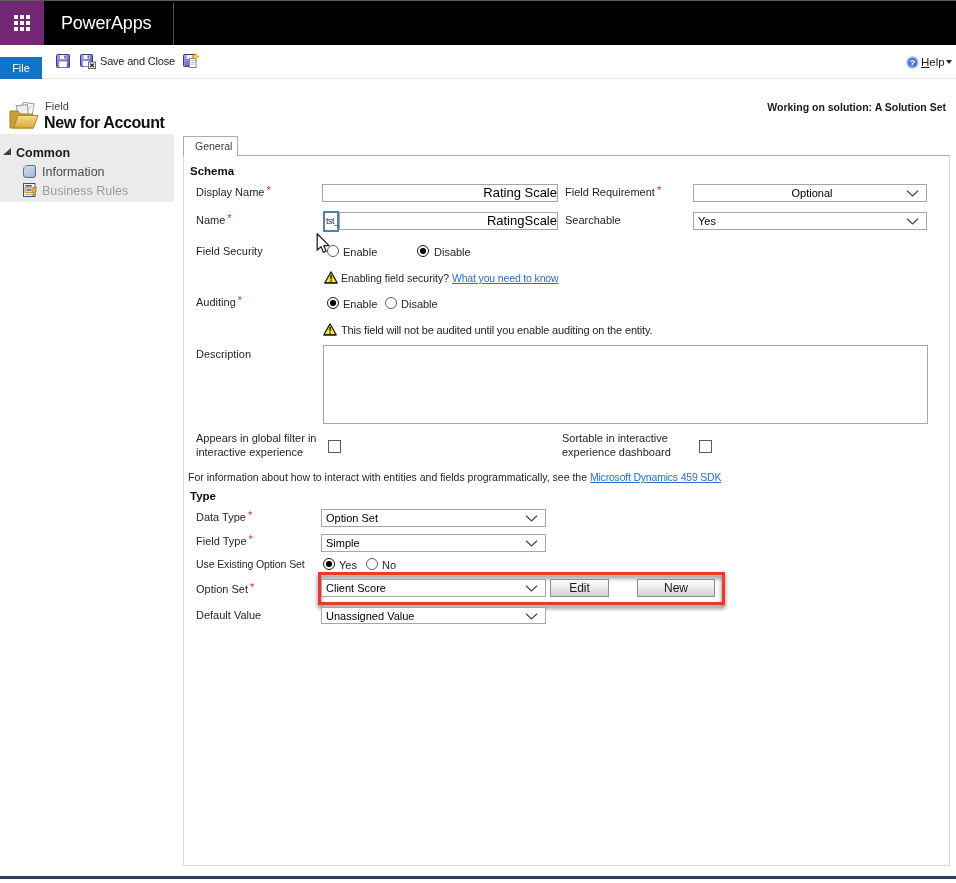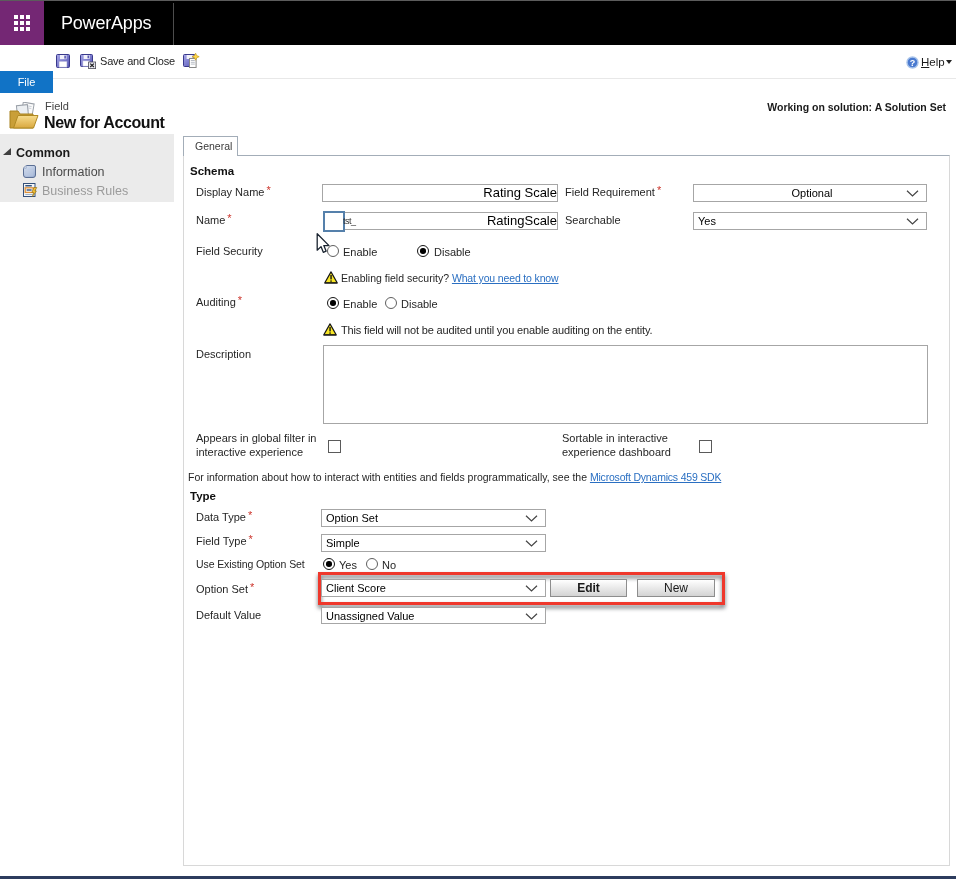--- a/index.html
+++ b/index.html
@@ -35,21 +35,21 @@
       <rect x="12" y="6" width="4" height="4"></rect>
       <rect x="0" y="12" width="4" height="4"></rect>
       <rect x="6" y="12" width="4" height="4"></rect>
       <rect x="12" y="12" width="4" height="4"></rect>
     </g>
 </svg>
 <div class="abs" style="left:61px;top:1px;height:44px;line-height:44px;color:#fff;font-size:18px;letter-spacing:-0.2px;">PowerApps</div>
 <div class="abs" style="left:173px;top:3px;width:1px;height:42px;background:#4d4d4d"></div>
 
 <div class="abs" style="left:0;top:78px;width:956px;height:1px;background:#e8e8e8"></div>
-<div class="abs" style="left:0;top:57px;width:53px;height:22px;background:#1173c6;color:#fff;font-size:11px;text-align:center;line-height:22px;margin-top:14px;">File</div>
+<div class="abs" style="left:0;top:57px;width:42px;height:22px;background:#1173c6;color:#fff;font-size:11px;text-align:center;line-height:22px;">File</div>
 <svg class="abs" style="left:56px;top:54px" width="14" height="14" viewBox="0 0 14 14">
 <defs>
       <linearGradient id="fl1" x1="0" y1="0" x2="1" y2="1">
         <stop offset="0" stop-color="#a9a9e9"></stop>
         <stop offset="1" stop-color="#4f4fb2"></stop>
       </linearGradient>
     </defs>
 <path d="M1.5 0.5 H12.5 Q13.5 0.5 13.5 1.5 V12.5 Q13.5 13.5 12.5 13.5 H1.5 Q0.5 13.5 0.5 12.5 V1.5 Q0.5 0.5 1.5 0.5 Z" fill="url(#fl1)" stroke="#39398c"></path>
 <rect x="4" y="1" width="6.5" height="4.2" fill="#f2f2fa"></rect>
 <rect x="8.3" y="1.6" width="1.6" height="3" fill="#5b5bb0"></rect>
@@ -144,21 +144,21 @@
 
 <div class="lb" style="left:196px;top:186px;">Display Name<span class="rq">*</span></div>
 <div class="inp" style="left:322px;top:184px;width:236px;height:18px;">Rating Scale</div>
 <div class="lb" style="left:565px;top:186px;">Field Requirement<span class="rq">*</span></div>
 <div class="sel" style="left:693px;top:184px;width:234px;height:18px;text-align:center;">Optional<svg width="13" height="7" viewBox="0 0 13 7">
       <path d="M1 0.8 L6.5 6 L12 0.8" fill="none" stroke="#444" stroke-width="1.2"></path>
     </svg></div>
 
 <div class="lb" style="left:196px;top:214px;">Name<span class="rq">*</span></div>
 <div class="inp" style="left:339px;top:212px;width:219px;height:18px;">RatingScale</div>
-<div class="abs" style="left:323px;top:211px;width:16px;height:21px;border:2px solid #5580ab;background:#fff;font-size:9px;color:#333;line-height:17px;padding-left:18px;letter-spacing:-0.5px;">tst_</div>
+<div class="abs" style="left:323px;top:211px;width:16px;height:21px;border:2px solid #5580ab;background:#fff;font-size:9px;color:#333;line-height:17px;padding-left:1px;letter-spacing:-0.5px;">tst_</div>
 <div class="lb" style="left:565px;top:214px;">Searchable</div>
 <div class="sel" style="left:693px;top:212px;width:234px;height:18px;">Yes<svg width="13" height="7" viewBox="0 0 13 7">
       <path d="M1 0.8 L6.5 6 L12 0.8" fill="none" stroke="#444" stroke-width="1.2"></path>
     </svg></div>
 
 <div class="lb" style="left:196px;top:245px;">Field Security</div>
 <div class="rad" style="left:327px;top:245px;"></div>
 <div class="lb" style="left:343px;top:246px;">Enable</div>
 <div class="rad sel2" style="left:417px;top:245px;"></div>
 <div class="lb" style="left:434px;top:246px;">Disable</div>
@@ -215,21 +215,21 @@
 <div class="rad sel2" style="left:323px;top:558px;"></div>
 <div class="lb" style="left:339px;top:559px;">Yes</div>
 <div class="rad" style="left:366px;top:558px;"></div>
 <div class="lb" style="left:382px;top:559px;">No</div>
 
 <div class="lb" style="left:196px;top:583px;">Option Set<span class="rq">*</span></div>
 <div class="abs" style="left:318px;top:572px;width:407px;height:33px;border:3px solid #ef382c;filter:drop-shadow(0px 3px 2px rgba(75,80,85,0.85));"></div>
 <div class="sel" style="left:321px;top:579px;width:225px;height:18px;">Client Score<svg width="13" height="7" viewBox="0 0 13 7">
       <path d="M1 0.8 L6.5 6 L12 0.8" fill="none" stroke="#444" stroke-width="1.2"></path>
     </svg></div>
-<div class="btn" style="left:550px;top:579px;width:77px;height:18px;font-weight:bold;">Edit</div>
+<div class="btn" style="left:550px;top:579px;width:59px;height:18px;">Edit</div>
 <div class="btn" style="left:637px;top:579px;width:78px;height:18px;">New</div>
 
 <div class="lb" style="left:196px;top:609px;">Default Value</div>
 <div class="sel" style="left:321px;top:607px;width:225px;height:17px;">Unassigned Value<svg width="13" height="7" viewBox="0 0 13 7">
       <path d="M1 0.8 L6.5 6 L12 0.8" fill="none" stroke="#444" stroke-width="1.2"></path>
     </svg></div>
 
 <div class="abs" style="left:0;top:876px;width:956px;height:3px;background:#2d3c5e"></div>
 
 </body></html>

